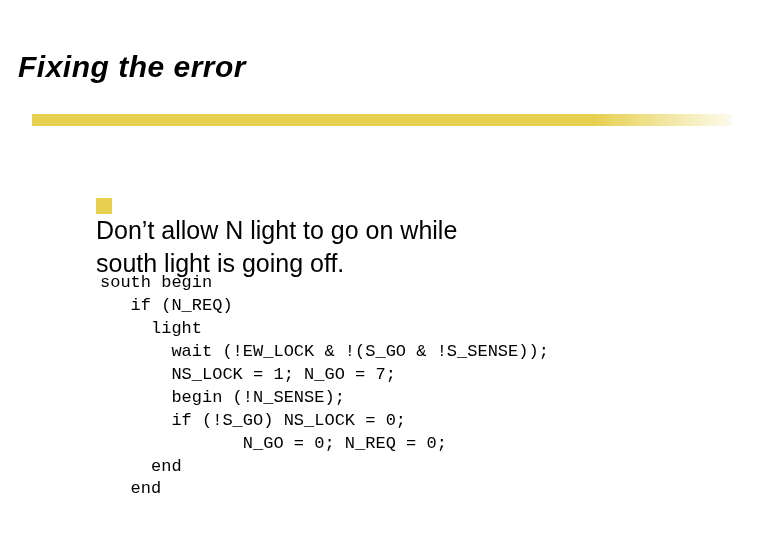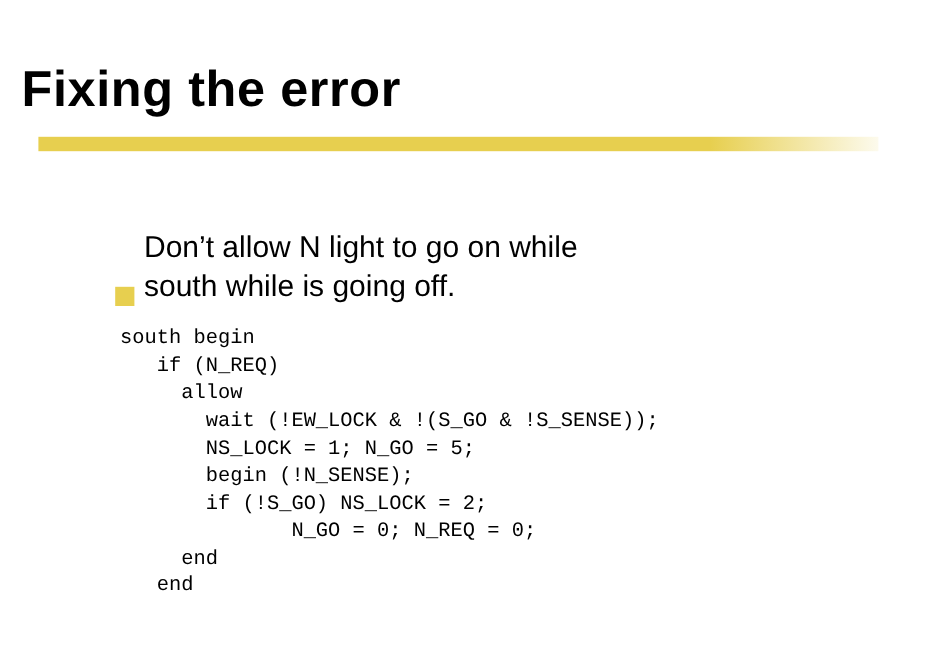--- a/index.html
+++ b/index.html
@@ -17,39 +17,41 @@
     width: 780px;
     height: 540px;
     box-sizing: border-box;
   }
   .title {
     position: absolute;
     left: 18px;
     top: 50px;
     font-family: "Arial Black", Arial, sans-serif;
     font-weight: 900;
-    font-size: 42px;
+    font-size: 30px;
     letter-spacing: 0.5px;
     color: #000000;
     white-space: nowrap;
+    font-style: italic;
   }
   .gold-line {
     position: absolute;
     left: 32px;
     top: 114px;
     width: 700px;
     height: 12px;
     background: linear-gradient(to right, #e7cf4f 0%, #e7cf4f 80%, rgba(231,207,79,0.1) 100%);
   }
   .bullet-row {
     position: absolute;
     left: 96px;
     top: 190px;
     display: flex;
-    align-items: flex-end;
+    align-items: flex-start;
+    flex-direction: column;
   }
   .bullet-icon {
     width: 16px;
     height: 16px;
     background: #e7cf4f;
     margin-top: 8px;
     margin-right: 8px;
     flex-shrink: 0;
   }
   .bullet-text {
@@ -76,28 +78,28 @@
 <div class="slide">
 
   <div class="title">Fixing the error</div>
 
   <div class="gold-line"></div>
 
   <div class="bullet-row">
     <div class="bullet-icon"></div>
     <div class="bullet-text">
       <span>Don’t allow N light to go on while</span><br>
-      <span>south while is going off.</span>
+      <span>south light is going off.</span>
     </div>
   </div>
 
   <div class="code"><span>south begin</span>
 <span>   if (N_REQ)</span>
-<span>     allow</span>
+<span>     light</span>
 <span>       wait (!EW_LOCK &amp; !(S_GO &amp; !S_SENSE));</span>
-<span>       NS_LOCK = 1; N_GO = 5;</span>
+<span>       NS_LOCK = 1; N_GO = 7;</span>
 <span>       begin (!N_SENSE);</span>
-<span>       if (!S_GO) NS_LOCK = 2;</span>
+<span>       if (!S_GO) NS_LOCK = 0;</span>
 <span>              N_GO = 0; N_REQ = 0;</span>
 <span>     end</span>
 <span>   end</span></div>
 
 </div>
 
 </body></html>

